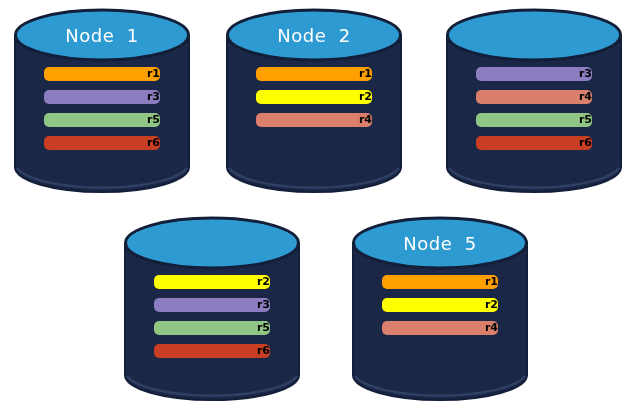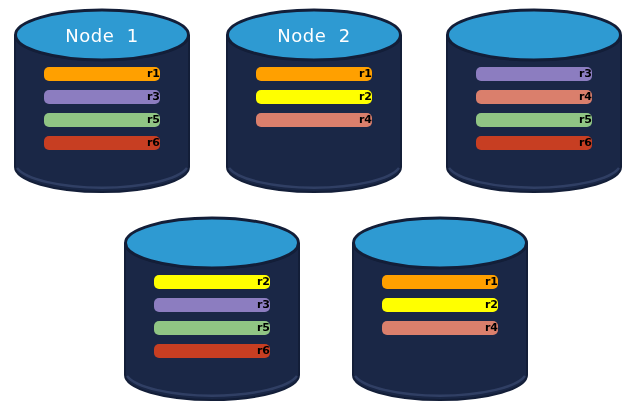--- a/index.html
+++ b/index.html
@@ -106,19 +106,20 @@
         <div class="bar" style="background: rgb(199, 62, 34);">r6</div>
       </div>
   </div>
 
   <div class="node node-pos-4">
     <svg class="cyl" viewBox="0 0 180 186" aria-hidden="true">
       <path class="cyl-body" d="M3 27 L3 159 A87 25 0 0 0 177 159 L177 27 A87 25 0 0 1 3 27 Z"></path>
       <path class="cyl-rim" d="M5 160 A87 25 0 0 0 175 160"></path>
       <ellipse class="cyl-top" cx="90" cy="27" rx="86.5" ry="25"></ellipse>
     </svg>
+    <div class="node-title">Node  5</div>
     <div class="bars">
         <div class="bar" style="background: rgb(255, 160, 0);">r1</div>
         <div class="bar" style="background: rgb(255, 255, 0);">r2</div>
         <div class="bar" style="background: rgb(218, 127, 108);">r4</div>
       </div>
   </div>
 </div>
 
 </body></html>

